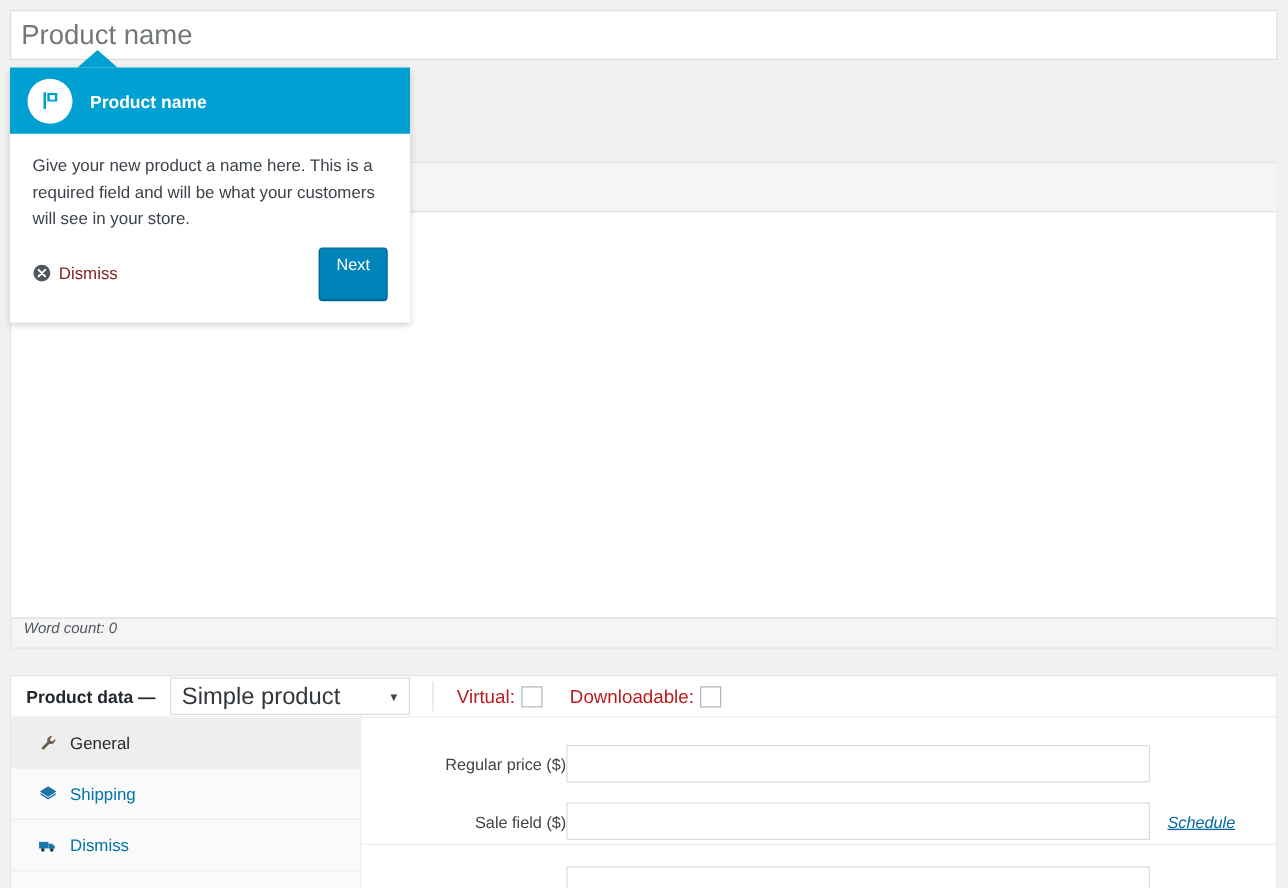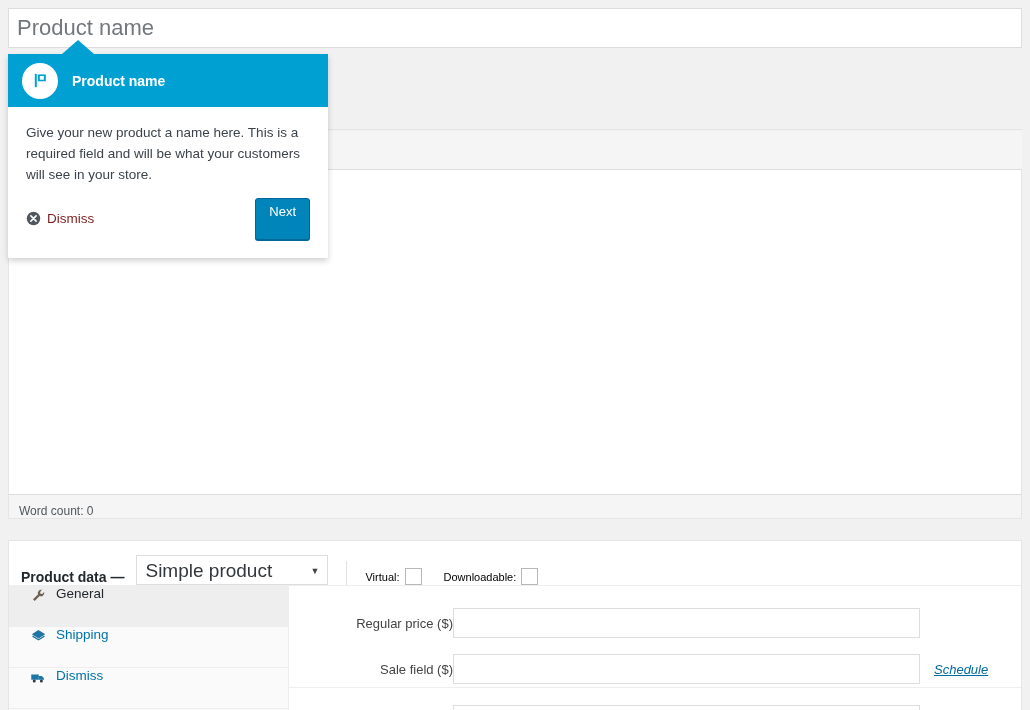--- a/index.html
+++ b/index.html
@@ -64,22 +64,23 @@
     border-right: 1px solid #e5e5e5;
   }
   .editor-statusbar {
     position: absolute; left: 0; top: 438px;
     width: 100%; height: 25px;
     background: #f5f5f5;
     border: 1px solid #e5e5e5;
     border-top: 1px solid #ddd;
     font-size: 12px;
     color: #50575e;
-    display: flex; align-items: flex-end;
+    display: flex; align-items: flex-start;
     padding-left: 10px;
+    font-style: italic;
   }
 
   
   .pointer {
     position: absolute; left: 8px; top: 54px;
     width: 320px;
     background: #fff;
     box-shadow: 0 3px 6px rgba(0,0,0,.18);
     z-index: 50;
   }
@@ -144,22 +145,22 @@
   }
 
   
   .metabox {
     position: absolute; left: 8px; top: 540px;
     width: 1014px; height: 200px;
     background: #fff;
     border: 1px solid #e5e5e5;
   }
   .metabox-header {
-    height: 45px;
-    display: flex; align-items: flex-end;
+    height: 33px;
+    display: flex; align-items: center;
     padding: 0 12px;
     border-bottom: 1px solid #eee;
   }
   .metabox-title {
     font-size: 14px;
     font-weight: bold;
     color: #23282d;
     margin-right: 12px;
   }
   .product-type-select {
@@ -179,22 +180,22 @@
     position: absolute; right: 9px; top: 11px;
     pointer-events: none;
     font-size: 9px; color: #444;
   }
   .hdr-divider {
     width: 1px; height: 24px;
     background: #e0e0e0;
     margin: 0 18px;
   }
   .cb-label {
-    font-size: 11px;
-    color: #000000;
+    font-size: 15px;
+    color: #b91c1c;
     display: flex; align-items: center;
     margin-right: 22px;
     cursor: pointer;
   }
   .cb-box {
     width: 17px; height: 17px;
     border: 1px solid #b4b9be;
     background: #fff;
     margin-left: 5px;
     display: inline-block;
@@ -203,21 +204,21 @@
 
   .metabox-content { display: flex; height: 155px; }
   .tabs-col {
     width: 280px;
     background: #fafafa;
     border-right: 1px solid #eee;
     flex: 0 0 280px;
   }
   .tab-item {
     height: 41px;
-    display: flex; align-items: flex-start;
+    display: flex; align-items: center;
     padding-left: 20px;
     border-bottom: 1px solid #eee;
     font-size: 13.5px;
     color: #0073aa;
     cursor: pointer;
     background: #fafafa;
   }
   .tab-item.active {
     background: #eee;
     color: #23282d;

